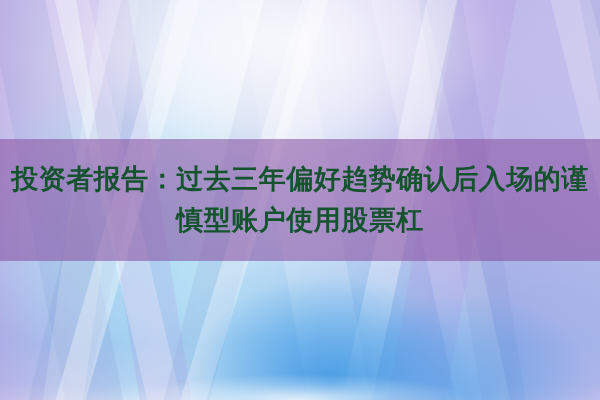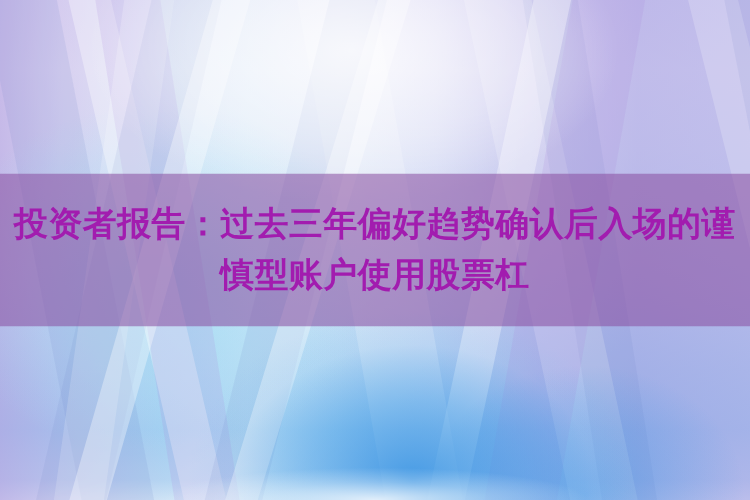--- a/index.html
+++ b/index.html
@@ -122,21 +122,21 @@
     align-items: center;
     justify-content: center;
   }
 
   .caption-text {
     width: 100%;
     margin: 0;
     padding: 0 6px;
     box-sizing: border-box;
     text-align: center;
-    color: #a21caf;
+    color: #14532d;
     font-size: 27px;
     font-weight: bold;
     line-height: 41px;
     letter-spacing: 0.5px;
     white-space: pre-line;
     font-family: "Liberation Sans", "DejaVu Sans", sans-serif;
   }
 </style>
 </head>
 <body>

